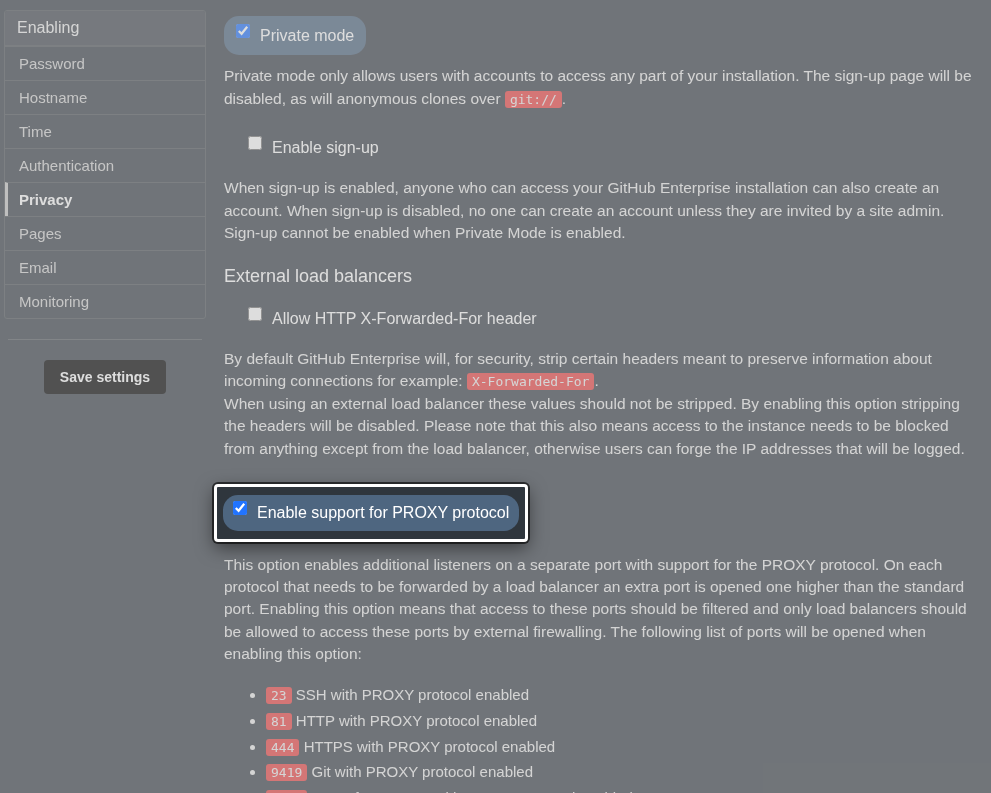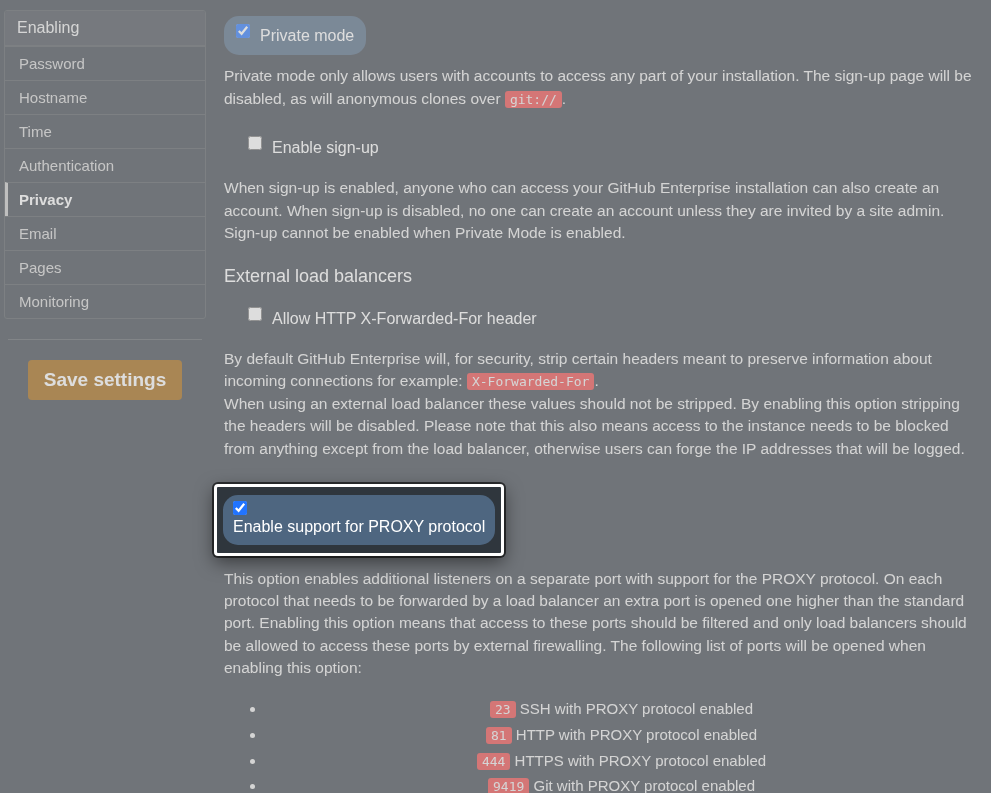--- a/index.html
+++ b/index.html
@@ -59,26 +59,26 @@
     .sidebar-divider {
       margin: 20px 4px;
       border: none;
       border-top: 1px solid #5a5f65;
     }
     .save-btn-wrap {
       text-align: center;
       margin-top: 20px;
     }
     .save-btn {
-      background: #a16207;
+      background: #000000;
       color: #ffffff;
       border: none;
       border-radius: 4px;
       padding: 9px 16px;
-      font-size: 19px;
+      font-size: 14px;
       font-weight: 600;
       cursor: pointer;
     }
     .main {
       flex: 1;
       padding: 16px 14px 0 14px;
       line-height: 1.45;
     }
     .checkbox-row {
       display: inline-flex;
@@ -114,46 +114,46 @@
       position: relative;
       z-index: 100;
       display: inline-block;
       background: #2f363d;
       border: 3px solid #ffffff;
       border-radius: 4px;
       box-shadow: 0 0 0 2px rgba(0,0,0,0.6), 0 6px 18px rgba(0,0,0,0.5);
       padding: 8px 6px;
       margin: 6px 0 8px -10px;
     }
-    .callout .checkbox-row { padding: 6px 10px; flex-direction: column; }
+    .callout .checkbox-row { padding: 6px 10px; }
     .port-list {
       margin: 10px 0 0 42px;
       list-style: disc;
     }
-    .port-list li { margin-bottom: 4px; color: #efefef; text-align: center; }
+    .port-list li { margin-bottom: 4px; color: #efefef; }
     .indent { padding-left: 12px; }
     input[type=checkbox] {
       width: 14px; height: 14px;
       accent-color: #2174ff;
     }
   </style>
 </head>
 <body>
 
 <div class="layout">
   <aside class="sidebar">
     <div class="sidebar-panel">
       <div class="sidebar-header">Enabling</div>
       <div class="sidebar-item"><span>Password</span></div>
       <div class="sidebar-item"><span>Hostname</span></div>
       <div class="sidebar-item"><span>Time</span></div>
       <div class="sidebar-item"><span>Authentication</span></div>
       <div class="sidebar-item active"><span>Privacy</span></div>
+      <div class="sidebar-item"><span>Pages</span></div>
       <div class="sidebar-item"><span>Email</span></div>
-      <div class="sidebar-item"><span>Pages</span></div>
       <div class="sidebar-item"><span>Monitoring</span></div>
     </div>
     <hr class="sidebar-divider">
     <div class="save-btn-wrap">
       <button class="save-btn">Save settings</button>
     </div>
   </aside>
 
   <main class="main">
     <div class="checkbox-row hl">

